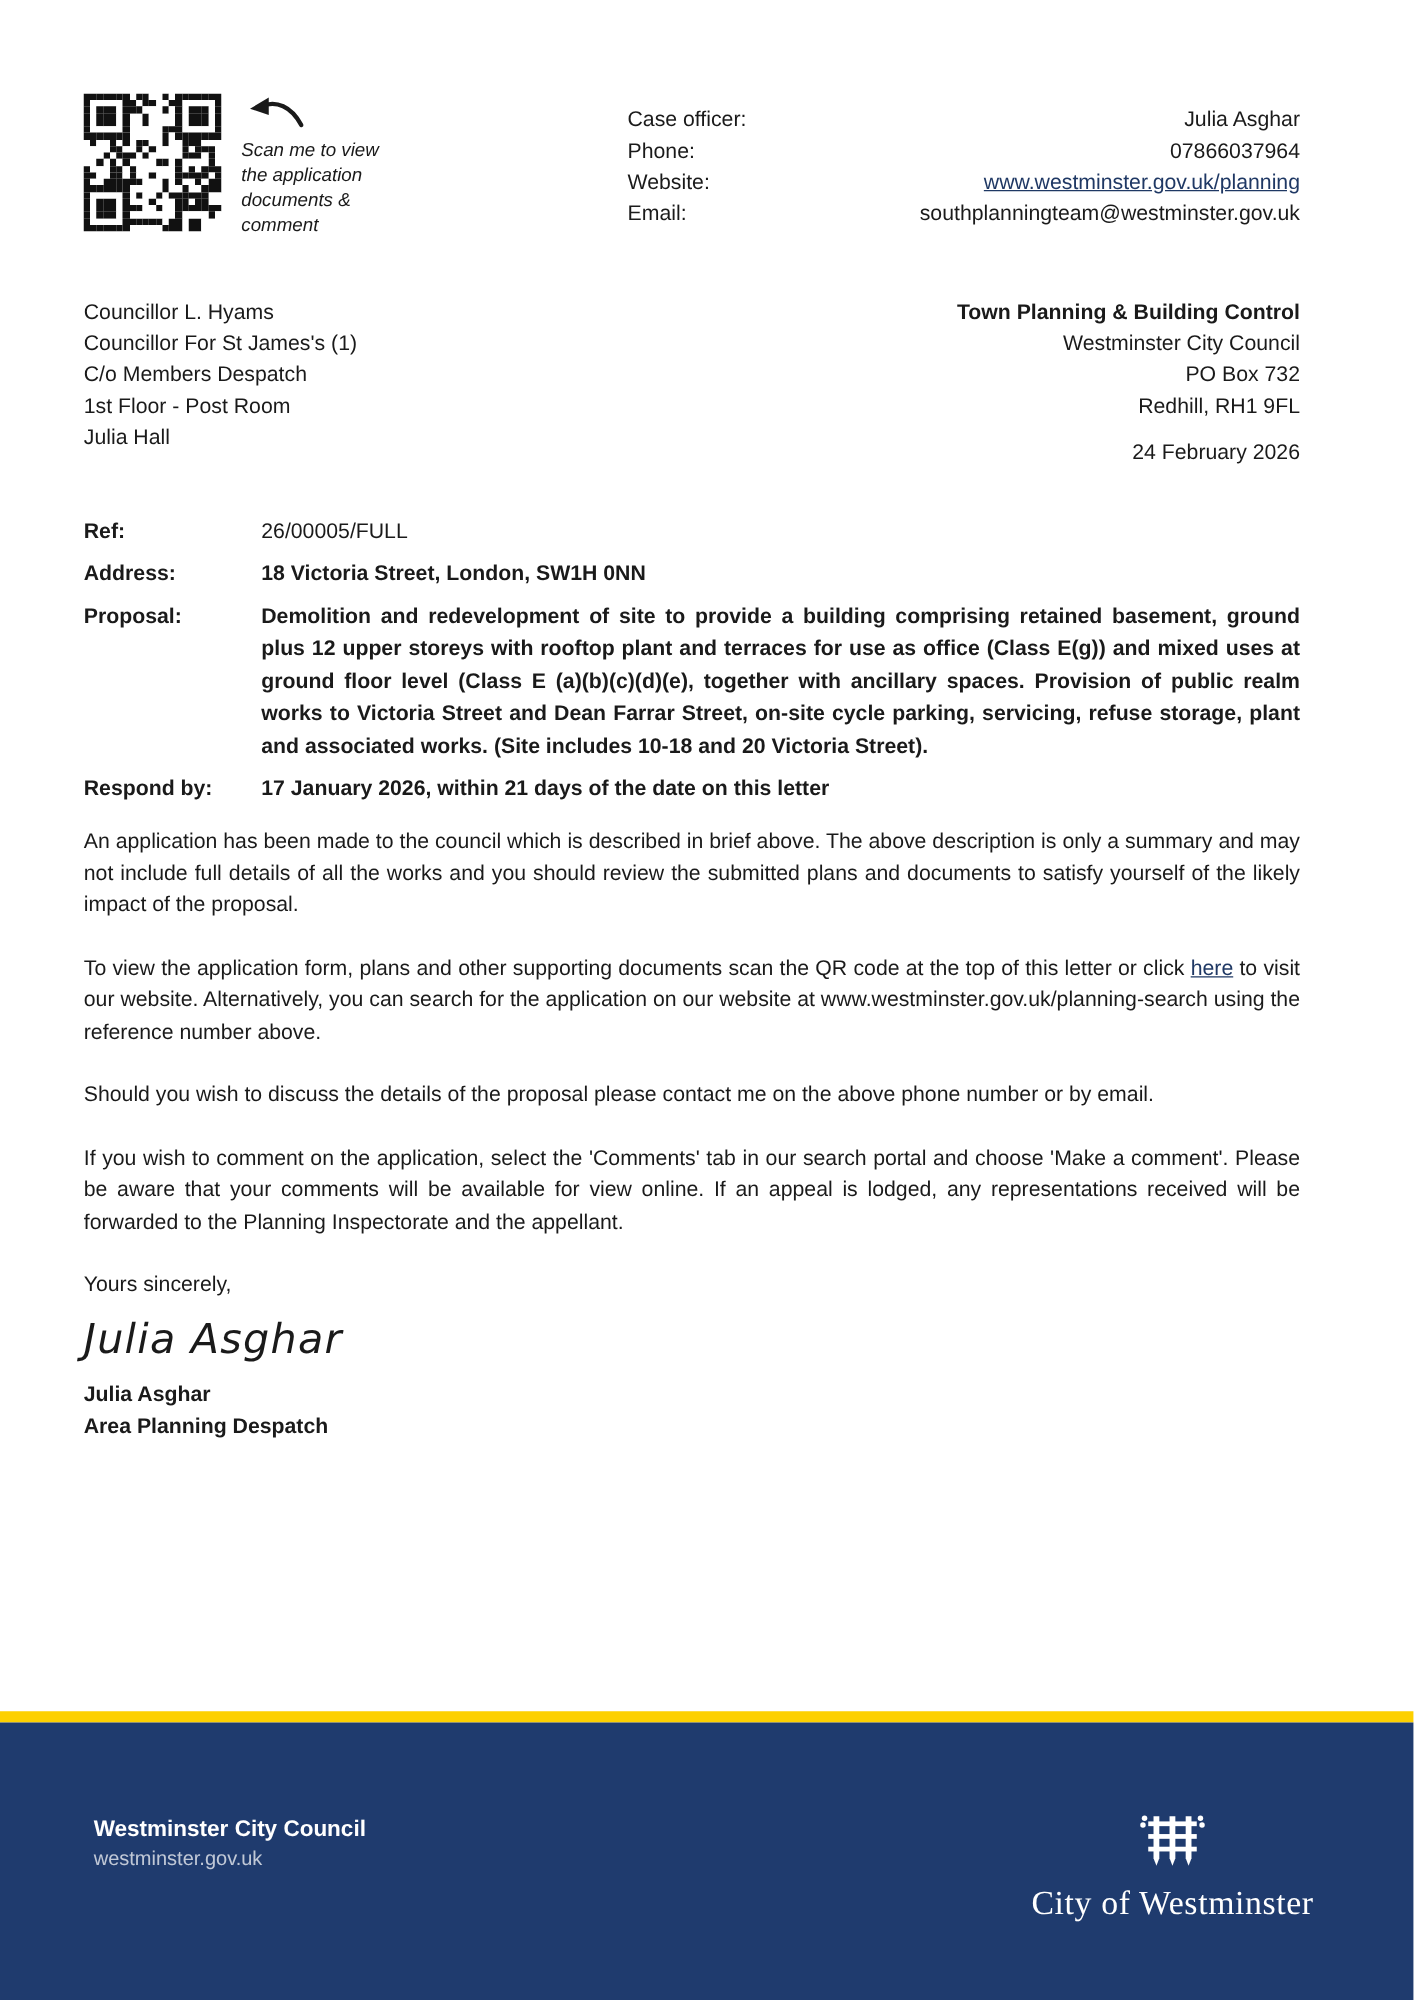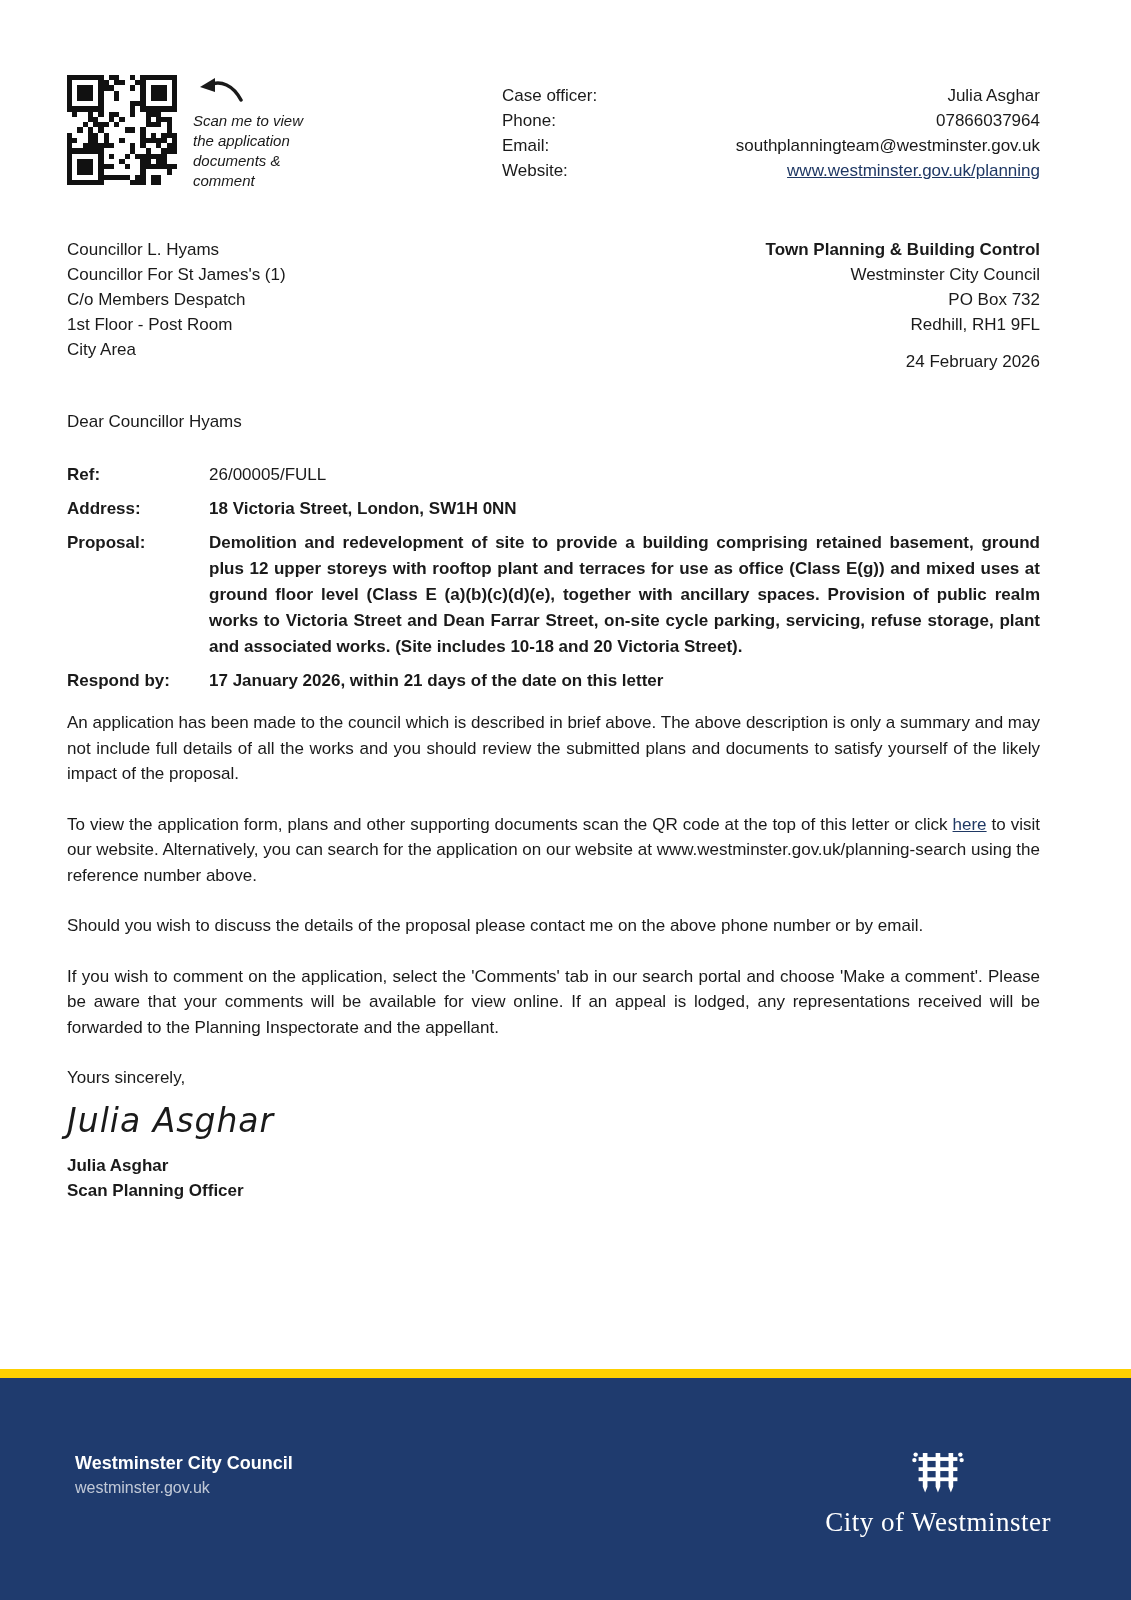--- a/index.html
+++ b/index.html
@@ -513,48 +513,47 @@
       <div class="contact-grid">
         <div class="contact-row">
           <span class="c-label">Case officer:</span>
           <span class="c-value">Julia Asghar</span>
         </div>
         <div class="contact-row">
           <span class="c-label">Phone:</span>
           <span class="c-value">07866037964</span>
         </div>
         <div class="contact-row">
+          <span class="c-label">Website:</span>
+          <a class="c-value doc-link" href="#">www.westminster.gov.uk/planning</a>
+        </div>
+        <div class="contact-row">
           <span class="c-label">Email:</span>
           <span class="c-value">southplanningteam@westminster.gov.uk</span>
-        </div>
-        <div class="contact-row">
-          <span class="c-label">Website:</span>
-          <a class="c-value doc-link" href="#">www.westminster.gov.uk/planning</a>
         </div>
       </div>
     </div>
 
     <div class="address-row">
       <div class="recipient">
         <div>Councillor L. Hyams</div>
         <div>Councillor For St James's (1)</div>
         <div>C/o Members Despatch</div>
         <div>1st Floor - Post Room</div>
-        <div>City Area</div>
+        <div>Julia Hall</div>
       </div>
       <div class="sender">
         <div class="bold">Town Planning &amp; Building Control</div>
         <div>Westminster City Council</div>
         <div>PO Box 732</div>
         <div>Redhill, RH1 9FL</div>
         <div class="sender-date">24 February 2026</div>
       </div>
     </div>
 
-    <p class="salutation">Dear Councillor Hyams</p>
 
     <div class="acts">
     </div>
 
     <div class="ref-grid">
       <div class="ref-label">Ref:</div>
       <div>26/00005/FULL</div>
       <div class="ref-label">Address:</div>
       <div class="bold">18 Victoria Street, London, SW1H 0NN</div>
       <div class="ref-label">Proposal:</div>
@@ -564,21 +563,21 @@
     </div>
 
     <p class="body just">An application has been made to the council which is described in brief above. The above description is only a summary and may not include full details of all the works and you should review the submitted plans and documents to satisfy yourself of the likely impact of the proposal.</p>
     <p class="body just"><span>To view the application form, plans and other supporting documents scan the QR code at the top of this letter or click </span><a class="doc-link" href="#">here</a><span> to visit our website. Alternatively, you can search for the application on our website at www.westminster.gov.uk/planning-search using the reference number above.</span></p>
     <p class="body">Should you wish to discuss the details of the proposal please contact me on the above phone number or by email.</p>
     <p class="body just">If you wish to comment on the application, select the 'Comments' tab in our search portal and choose 'Make a comment'. Please be aware that your comments will be available for view online. If an appeal is lodged, any representations received will be forwarded to the Planning Inspectorate and the appellant.</p>
 
     <p class="body" style="margin-bottom:10px;">Yours sincerely,</p>
     <div class="signature">Julia Asghar</div>
     <div class="sig-line">Julia Asghar</div>
-    <div class="sig-line">Scan Planning Officer</div>
+    <div class="sig-line">Area Planning Despatch</div>
   </div>
 
   <div class="footer">
     <div class="stripe"></div>
     <div class="footer-bar">
       <div class="footer-left">
         <div class="footer-brand">Westminster City Council</div>
         <div class="footer-url">westminster.gov.uk</div>
       </div>
       <div class="footer-right">

